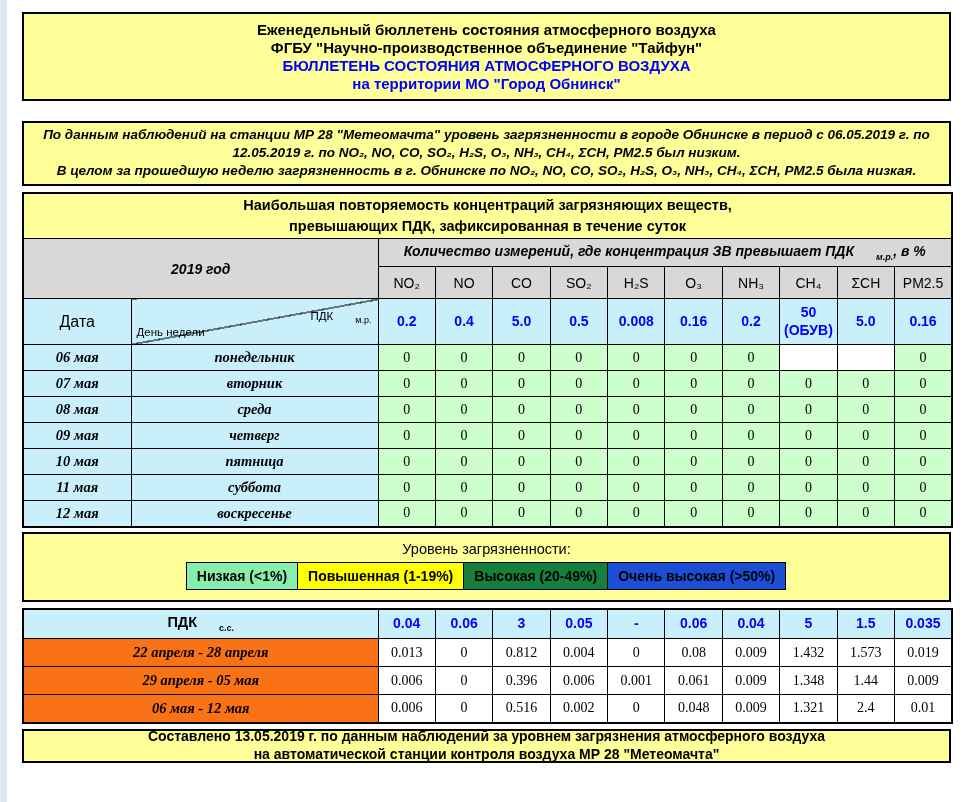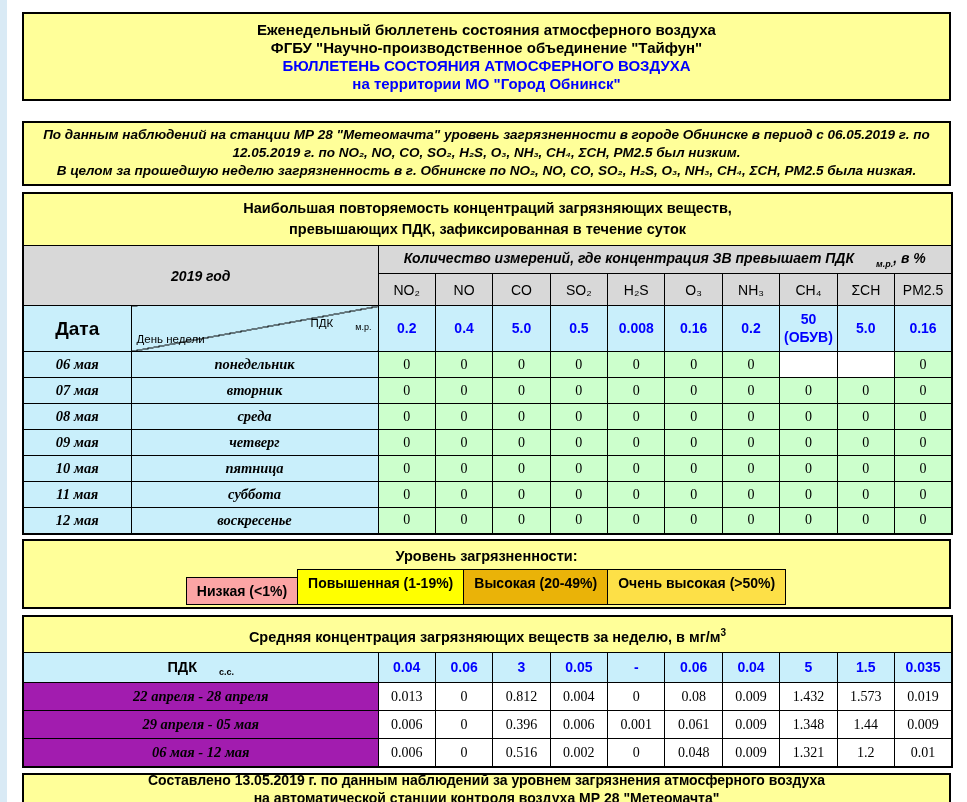--- a/index.html
+++ b/index.html
@@ -13,50 +13,50 @@
   .title-box{height:89px;display:flex;flex-direction:column;justify-content:space-around;
     text-align:center;font-weight:bold;font-size:15px;padding:6px 0;align-items:center;}
   .title-box .blue{color:#0000ff;}
   .intro-box{margin-top:20px;min-height:58px;padding:3px 6px;text-align:center;
     font-weight:bold;font-style:italic;font-size:13.5px;line-height:1.35;}
   .intro-box p{margin:0;}
   table{border-collapse:collapse;table-layout:fixed;width:929px;margin-top:6px;
     border:2px solid #000;}
   td,th{border:1px solid #000;padding:0 2px;overflow:hidden;box-sizing:border-box;}
   .sect-title{background:#ffff99;font-weight:bold;font-size:14.5px;text-align:center;
-    height:53px;line-height:1.45;}
+    height:46px;line-height:1.45;}
   .gray{background:#d8d8d8;}
   .measure-row td{height:28px;font-weight:bold;font-style:italic;font-size:14px;text-align:center;}
   .year-cell{font-weight:bold;font-style:italic;font-size:14.5px;text-align:center;background:#d8d8d8;}
   .symbols-row td{height:32px;font-size:14px;text-align:center;font-weight:normal;}
   .cyan{background:#c9effb;}
   .mpc-row td{height:46px;text-align:center;}
-  .date-hdr{font-weight:bold;font-size:19px;text-align:center;}
+  .date-hdr{font-weight:normal;font-size:16px;text-align:center;}
   .blue-val{color:#0000ff;font-weight:bold;font-size:14px;line-height:1.25;}
   .diag{position:relative;background-image:linear-gradient(to bottom right,
     transparent 49.4%,#000 49.4%,#000 50.6%,transparent 50.6%);}
   .diag .top{position:absolute;top:11px;right:6px;font-size:11.5px;}
   .diag .bottom{position:absolute;bottom:6px;left:5px;font-size:11.5px;}
   .sub{font-size:9px;vertical-align:sub;padding-left:22px;}
   .sup{font-size:10px;vertical-align:super;}
   .day-row td{height:26px;text-align:center;}
   .day-row .lbl{background:#c9effb;font-family:"Liberation Serif","DejaVu Serif",serif;
     font-weight:bold;font-style:italic;font-size:14.5px;}
   .val-green{background:#ccffcc;font-family:"Liberation Serif","DejaVu Serif",serif;font-size:14px;}
   .val-empty{background:#ffffff;}
   .legend-box{margin-top:4px;height:70px;text-align:center;padding-top:7px;}
-  .legend-title{font-weight:bold;font-size:14.5px;margin-bottom:5px;}
+  .legend-title{font-weight:normal;font-size:14.5px;margin-bottom:5px;}
   .legend-items{display:flex;justify-content:center;}
   .legend-item{border:1px solid #000;margin-left:-1px;padding:5px 10px;
     font-weight:bold;font-size:14px;white-space:nowrap;}
   .avg-table .sect-title{height:32px;line-height:32px;}
   .avg-mpc-row td{height:30px;text-align:center;}
   .avg-mpc-row .lbl{font-weight:bold;font-size:14.5px;}
   .avg-row td{height:28px;text-align:center;}
-  .avg-row .lbl{background:#a21caf;font-family:"Liberation Serif","DejaVu Serif",serif;
+  .avg-row .lbl{background:#f97316;font-family:"Liberation Serif","DejaVu Serif",serif;
     font-weight:bold;font-style:italic;font-size:14.5px;}
   .avg-row .val{background:#ffffff;font-family:"Liberation Serif","DejaVu Serif",serif;font-size:14px;}
   .footer-box{margin-top:5px;height:34px;display:flex;flex-direction:column;justify-content:center;
     text-align:center;font-weight:bold;font-size:14px;line-height:1.25;}
 </style>
 </head>
 <body>
 
 <div class="edge-strip"></div>
 
@@ -230,47 +230,42 @@
           <td class="val-green">0</td>
           <td class="val-green">0</td>
           <td class="val-green">0</td>
         </tr>
       </tbody>
   </table>
 
   <div class="box legend-box">
     <div class="legend-title">Уровень загрязненности:</div>
     <div class="legend-items" id="legend-items">
-        <div class="legend-item" style="background: #fca5a5; margin-top: 8px;">Низкая (&lt;1%)</div>
+        <div class="legend-item" style="background: #86efac;">Низкая (&lt;1%)</div>
         <div class="legend-item" style="background: rgb(255, 255, 0);">Повышенная (1-19%)</div>
-        <div class="legend-item" style="background: #eab308;">Высокая (20-49%)</div>
-        <div class="legend-item" style="background: #fde047;">Очень высокая (&gt;50%)</div>
+        <div class="legend-item" style="background: #15803d;">Высокая (20-49%)</div>
+        <div class="legend-item" style="background: #1d4ed8;">Очень высокая (&gt;50%)</div>
       </div>
   </div>
 
   <table class="box avg-table">
     <colgroup>
       <col style="width:355px">
       <col style="width:57.4px">
         <col style="width:57.4px">
         <col style="width:57.4px">
       <col style="width:57.4px">
         <col style="width:57.4px">
         <col style="width:57.4px">
       <col style="width:57.4px">
         <col style="width:57.4px">
         <col style="width:57.4px">
       <col style="width:57.4px">
     </colgroup>
     <tbody>
-        <tr>
-      <td colspan="11" class="sect-title">
-        <span>Средняя концентрация загрязняющих веществ за неделю, в мг/м</span><span class="sup">3</span>
-      </td>
-    </tr>
     <tr class="avg-mpc-row" id="avg-mpc-row">
       <td class="cyan lbl">
         <span>ПДК</span><span class="sub">с.с.</span>
       </td>
     <td class="cyan blue-val">0.04</td>
           <td class="cyan blue-val">0.06</td>
           <td class="cyan blue-val">3</td>
           <td class="cyan blue-val">0.05</td>
           <td class="cyan blue-val">-</td>
           <td class="cyan blue-val">0.06</td>
@@ -310,21 +305,21 @@
         <tr class="avg-row">
           <td class="lbl">06 мая - 12 мая</td>
           <td class="val">0.006</td>
           <td class="val">0</td>
           <td class="val">0.516</td>
           <td class="val">0.002</td>
           <td class="val">0</td>
           <td class="val">0.048</td>
           <td class="val">0.009</td>
           <td class="val">1.321</td>
-          <td class="val">1.2</td>
+          <td class="val">2.4</td>
           <td class="val">0.01</td>
         </tr>
       </tbody>
   </table>
 
   <div class="box footer-box">
     <div>Составлено 13.05.2019 г. по данным наблюдений за уровнем загрязнения атмосферного воздуха</div>
     <div>на автоматической станции контроля воздуха МР 28 "Метеомачта"</div>
   </div>
 

